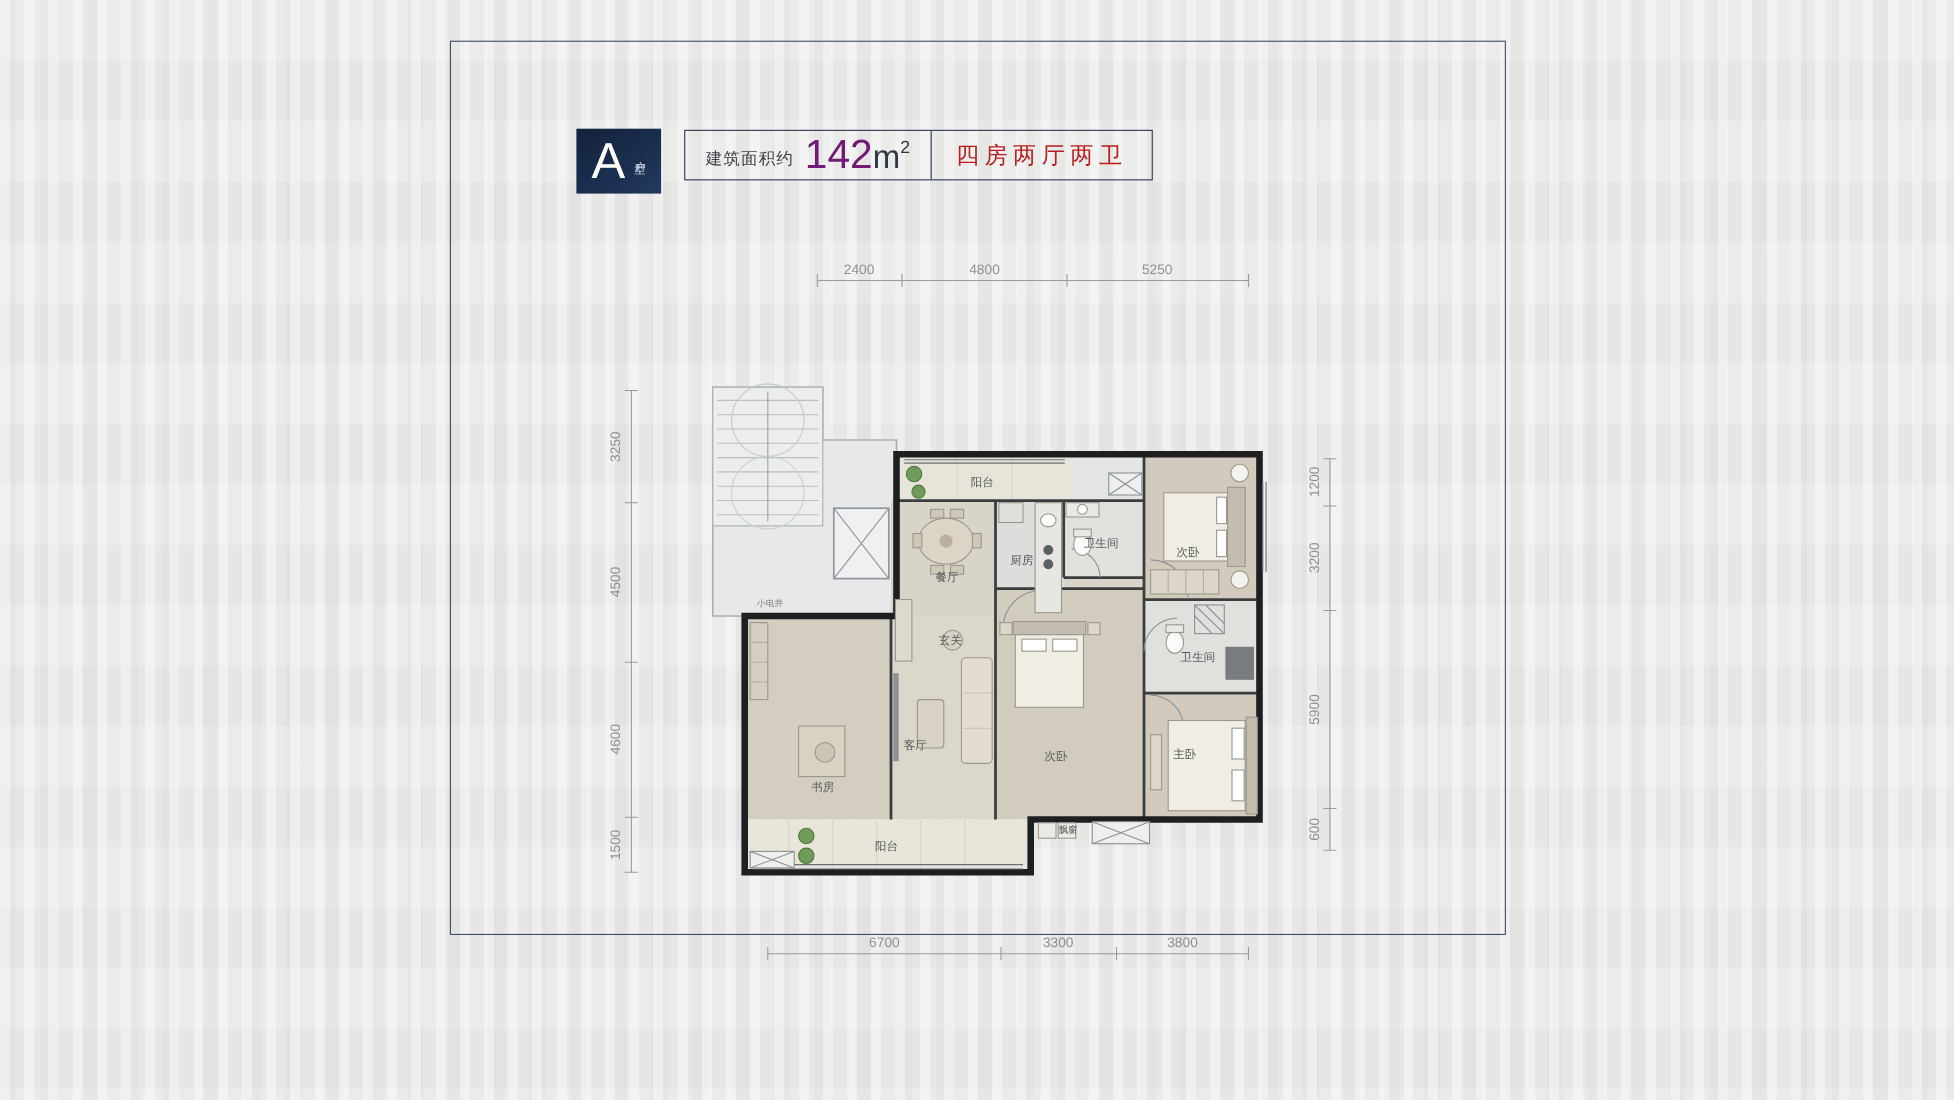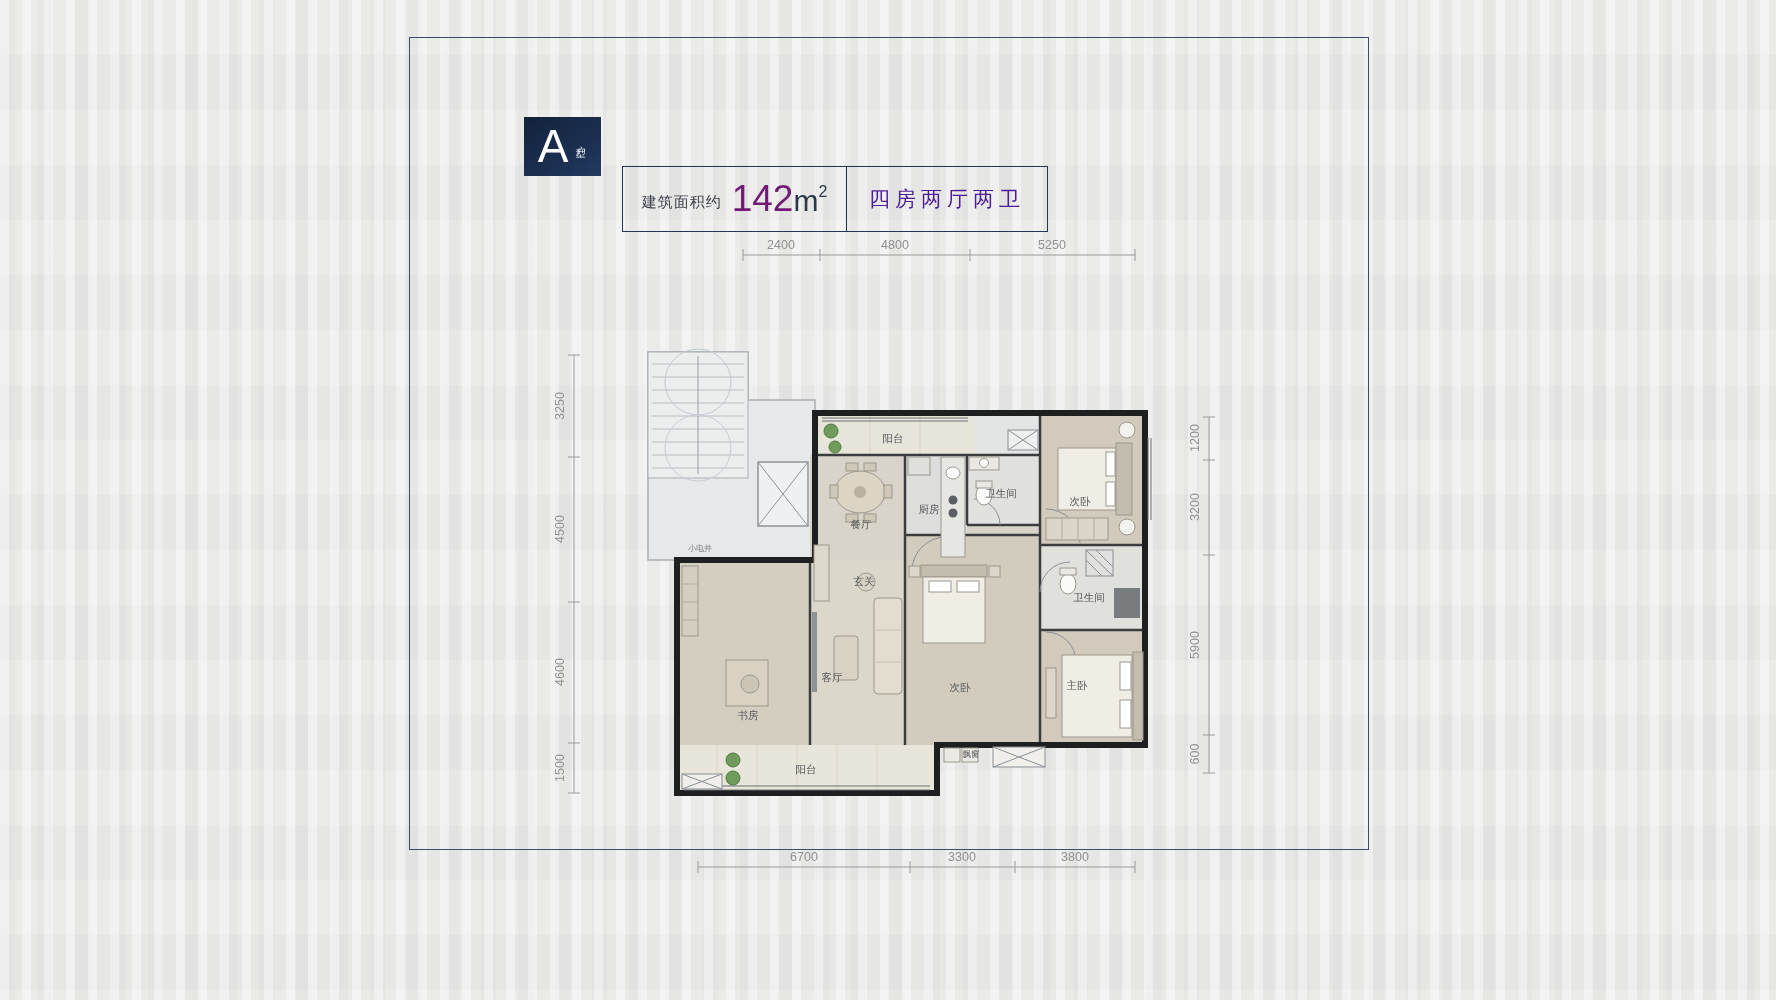--- a/index.html
+++ b/index.html
@@ -23,31 +23,31 @@
     position:absolute;left:524px;top:117px;width:77px;height:59px;
     background:linear-gradient(145deg,#14223b 0%,#1b3052 65%,#243a60 100%);
     color:#fff;display:flex;align-items:center;justify-content:center;
   }
   .type-badge .letter{font-size:46px;font-weight:300;line-height:1;margin-top:-2px;}
   .type-badge .vlabel{
     writing-mode:vertical-rl;text-orientation:upright;
     font-size:10px;letter-spacing:2px;color:#dde4ef;margin-left:5px;margin-bottom:14px;
   }
   .info-box{
-    position:absolute;left:622px;top:118px;width:426px;height:66px;
-    border:1.5px solid #273650;display:flex;box-sizing:border-box;margin-top:48px;
+    position:absolute;left:622px;top:118px;width:426px;height:46px;
+    border:1.5px solid #273650;display:flex;box-sizing:border-box;
   }
   .info-cell{display:flex;align-items:center;justify-content:center;box-sizing:border-box;}
   .cell-area{width:223px;gap:10px;}
   .cell-layout{flex:1;border-left:1.5px solid #273650;}
   .area-label{font-size:15px;color:#3a3f48;letter-spacing:1px;padding-top:6px;}
   .area-value{font-size:37px;color:#701a75;font-weight:400;line-height:1;}
   .area-unit{font-size:30px;color:#2c3848;}
   .area-sup{font-size:16px;color:#2c3848;vertical-align:14px;}
-  .layout-label{font-size:21px;color:#4c1d95;letter-spacing:5px;}
+  .layout-label{font-size:21px;color:#b91c1c;letter-spacing:5px;}
   svg text{font-family:"Liberation Sans",sans-serif;}
 </style>
 </head>
 <body>
 
 <div class="stage">
 
   <div class="frame"></div>
 
   <div class="type-badge">

